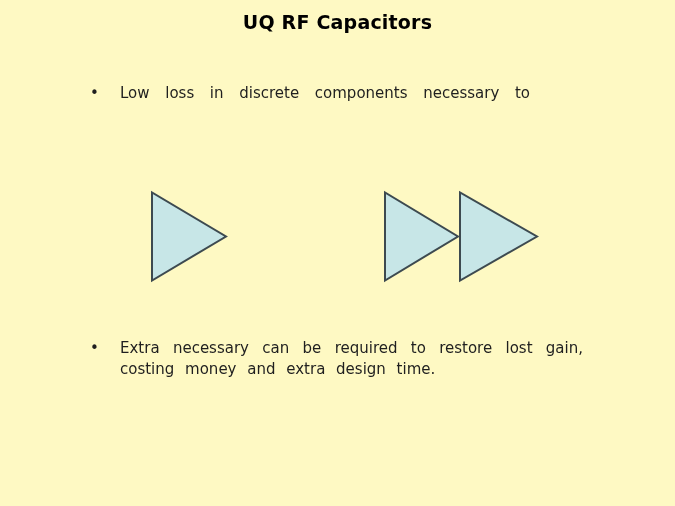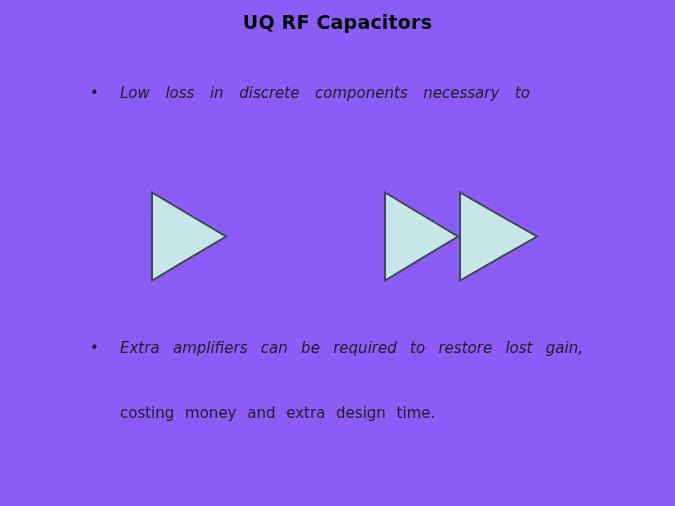--- a/index.html
+++ b/index.html
@@ -1,20 +1,20 @@
 <!DOCTYPE html>
 <html><head>
 <meta charset="utf-8">
 <style>
   html, body { margin: 0; padding: 0; background: #ffffff; }
   .slide {
     position: relative;
     width: 675px;
     height: 506px;
-    background: #8b5cf6;
+    background: #fef9c3;
     font-family: "DejaVu Sans", "Liberation Sans", sans-serif;
     overflow: hidden;
   }
   .title {
     position: absolute;
     top: 11px;
     left: 0;
     width: 675px;
     text-align: center;
     font-size: 19px;
@@ -34,22 +34,22 @@
     color: #1f1f1f;
   }
   .text {
     margin-left: 32px;
     font-size: 15px;
     line-height: 21px;
     color: #1f1f1f;
   }
   .b1 .text { width: 410px; }
   .b2 .text { width: 463px; }
-  .jline { text-align: justify; text-align-last: justify; font-style: italic; }
-  .nline { text-align: left; word-spacing: 6px; margin-top: 44px; }
+  .jline { text-align: justify; text-align-last: justify; }
+  .nline { text-align: left; word-spacing: 6px; }
   .shapes-layer { position: absolute; left: 0; top: 0; }
   .shapes-layer polygon { stroke-width: 2; stroke-linejoin: miter; }
 </style>
 </head>
 <body>
 
 <div class="slide">
 
   <div class="title">UQ RF Capacitors</div>
 
@@ -62,18 +62,18 @@
 
   <svg class="shapes-layer" width="675" height="506" viewBox="0 0 675 506">
     <polygon points="152,192.5 152,280.5 226,236.5" fill="#c7e6e7" stroke="#3d4a50"></polygon>
     <polygon points="385,192.5 385,280.5 458,236.5" fill="#c7e6e7" stroke="#3d4a50"></polygon>
     <polygon points="460,192.5 460,280.5 537,236.5" fill="#c7e6e7" stroke="#3d4a50"></polygon>
   </svg>
 
   <div class="bullet-item b2">
     <span class="marker">•</span>
     <div class="text">
-      <div class="jline">Extra amplifiers can be required to restore lost gain,</div>
+      <div class="jline">Extra necessary can be required to restore lost gain,</div>
       <div class="nline">costing money and extra design time.</div>
     </div>
   </div>
 
 </div>
 
 </body></html>

